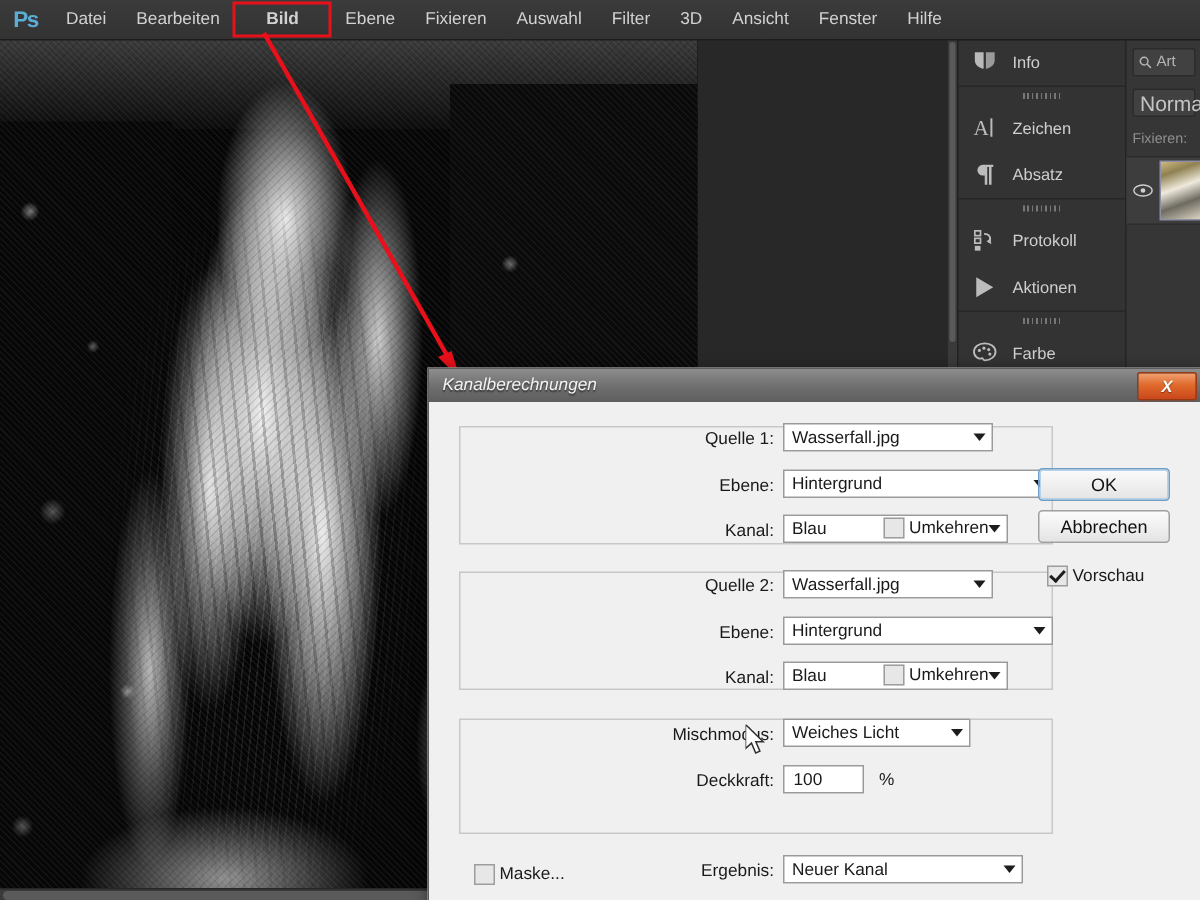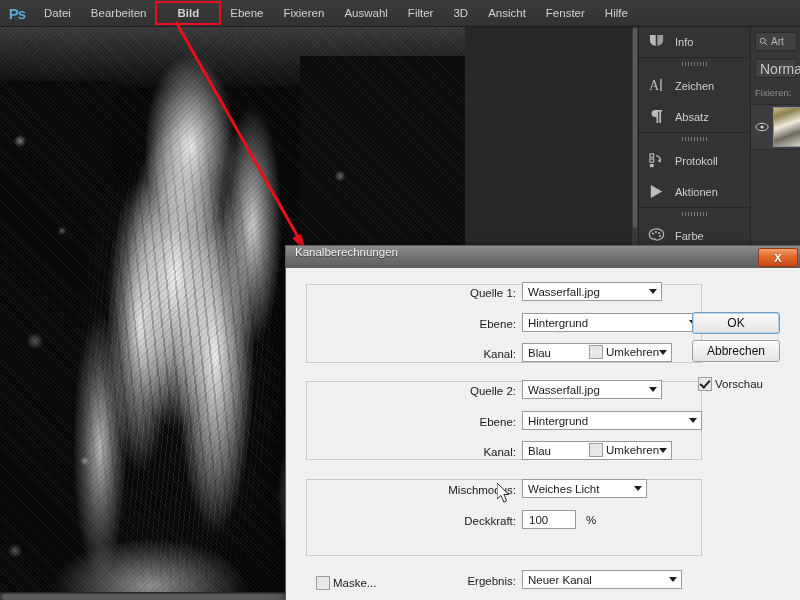--- a/index.html
+++ b/index.html
@@ -168,22 +168,23 @@
   
   #dialog{
     position:absolute;left:285px;top:245px;width:515px;height:355px;
     background:#f0f0f0;border:1px solid #5c5c5c;
     box-shadow:0 2px 10px rgba(0,0,0,.55);
     z-index:50;
     font-family:"Liberation Sans", sans-serif;
   }
   #dlg-title{
     height:22px;background:linear-gradient(#8d8d8d,#6e6e6e 55%,#5e5e5e);
-    display:flex;align-items:flex-start;position:relative;
+    display:flex;align-items:center;position:relative;
     border-bottom:1px solid #4b4b4b;
+    font-style:italic;
   }
   #dlg-title .t{
     color:#f2f2f2;font-size:11.5px;padding-left:9px;text-shadow:0 1px 1px rgba(0,0,0,.5);
   }
   #dlg-close{
     position:absolute;right:3px;top:2px;width:38px;height:17px;
     background:linear-gradient(#f0a070,#e06a2c 45%,#c9471b);
     border:1px solid #9a3a13;border-radius:2px;
     color:#fff;font-size:11px;font-weight:bold;
     display:flex;align-items:center;justify-content:center;

